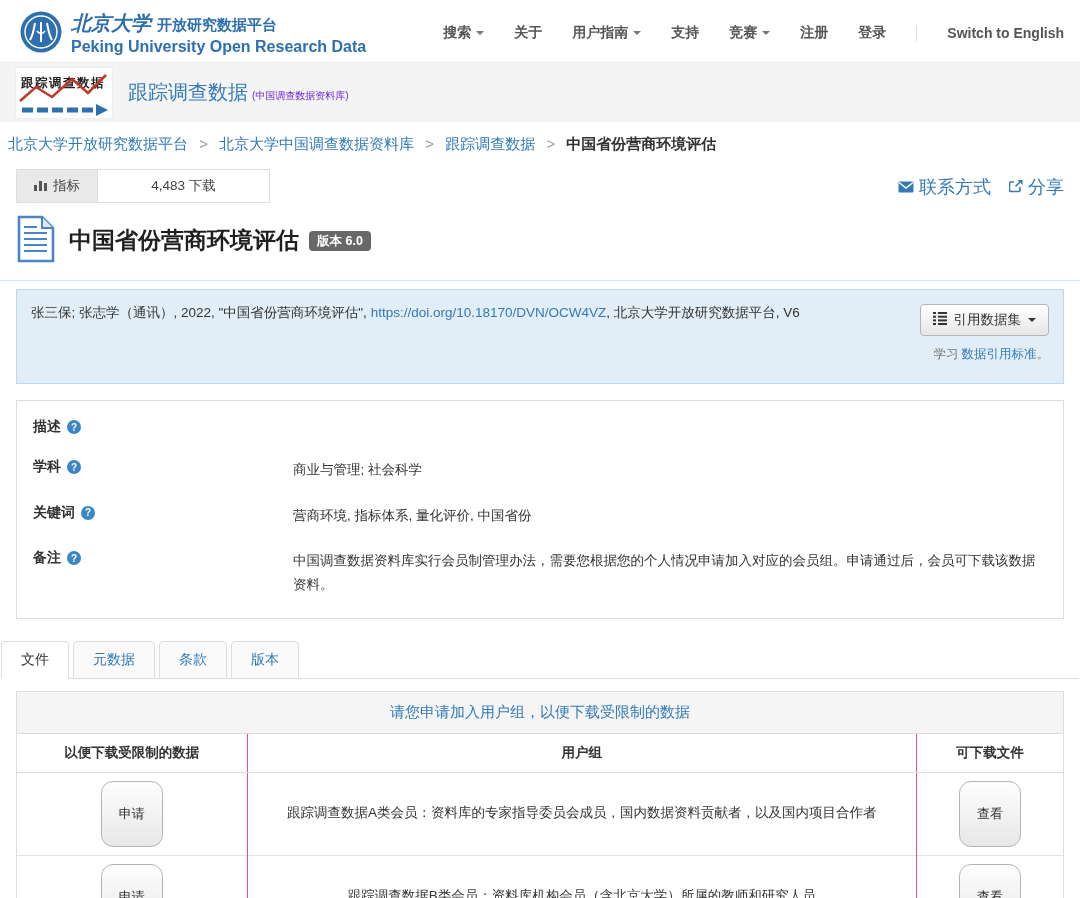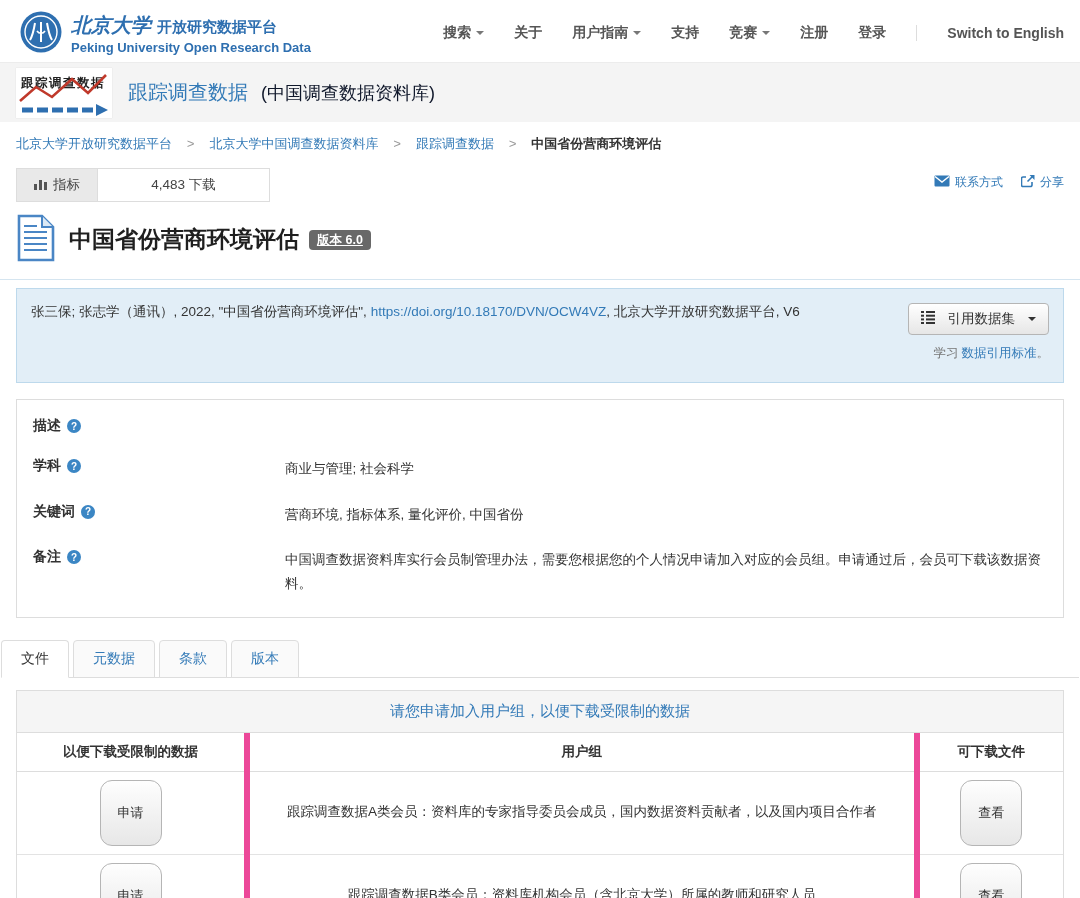--- a/index.html
+++ b/index.html
@@ -10,71 +10,71 @@
   }
   a { text-decoration: none; }
 
   
   .topbar { display:flex; justify-content:space-between; align-items:center;
             padding: 12px 16px 8px 20px; height: 62px; background:#fff; }
   .brand { display:flex; align-items:center; gap:9px; }
   .brand-text .cn-line { display:flex; align-items:baseline; gap:6px; color:#2e6fb0; }
   .cn-name { font-family:"DejaVu Serif", serif; font-style:italic; font-weight:bold; font-size:20px; }
   .cn-suffix { font-weight:bold; font-size:15px; }
-  .en-name { color:#2e6fb0; font-size:13px; font-weight:bold; margin-top:1px; }
+  .en-name { color:#2e6fb0; font-size:16px; font-weight:bold; margin-top:1px; }
   .nav { display:flex; align-items:center; gap:30px; color:#555; font-size:14px; }
   .nav-item { color:#555; cursor:pointer; display:inline-flex; align-items:center; gap:5px;font-weight:bold; }
   .caret { width:0; height:0; border-left:4px solid transparent; border-right:4px solid transparent;
            border-top:4px solid #777; display:inline-block; }
   .nav-divider { width:1px; height:16px; background:#ddd; }
 
   
   .banner { background:#f4f4f4; border-top:1px solid #ececec; padding:5px 16px;
             height:60px; display:flex; align-items:center; gap:16px; }
   .banner-logo { width:96px; height:50px; background:#fff; flex:0 0 auto; box-shadow:0 0 1px #ccc; }
   .banner-title { color:#337ab7; font-size:20px; }
-  .banner-sub { color:#0f172a; font-size:18px; margin-left:9px; }
-
-  
-  .breadcrumb { padding:13px 16px 9px; font-size:13px;font-family:Liberation Mono, monospace; }
+  .banner-sub { color:#6d28d9; font-size:10px; margin-left:0; }
+
+  
+  .breadcrumb { padding:13px 8px 9px; font-size:15px; }
   .breadcrumb a { color:#337ab7; }
   .crumb-sep { color:#999; margin:0 7px; }
   .crumb-current { color:#333; font-weight:bold; }
 
   
   .metrics-row { display:flex; justify-content:space-between; align-items:flex-start; padding:6px 16px 0; }
   .metrics-tabs { display:flex; border:1px solid #ddd; font-size:13.5px; }
   .metric-cell { padding:7px 0; text-align:center; }
   .metric-cell.indicator { background:#e9e9e9; width:80px; display:flex; align-items:center; justify-content:center; gap:6px; color:#444; cursor:pointer; }
   .metric-cell.downloads { background:#fff; width:172px; border-left:1px solid #ddd; color:#444; }
-  .page-actions { display:flex; gap:18px; padding-top:6px; font-size:12px; }
+  .page-actions { display:flex; gap:18px; padding-top:6px; font-size:18px; }
   .page-actions a { color:#337ab7; display:inline-flex; align-items:center; gap:5px; }
 
   
   .title-block { display:flex; align-items:center; gap:13px; padding:12px 16px 14px;
                  border-bottom:1px solid #d5e5f0; }
   .ds-title { font-size:23px; font-weight:bold; color:#1f1f1f; }
   .version-badge { background:#686868; color:#fff; font-size:12.5px; font-weight:bold;
-                   padding:3px 8px; border-radius:4px; margin-left:10px; vertical-align:3px;text-decoration:underline; }
+                   padding:3px 8px; border-radius:4px; margin-left:10px; vertical-align:3px; }
 
   
   .citation-box { margin:8px 16px 0; background:#e2eef7; border:1px solid #bdd9ec;
                   padding:12px 14px 20px; display:flex; justify-content:space-between; }
   .cit-text { width:820px; font-size:13.5px; line-height:1.7; color:#333; }
   .cit-text a { color:#337ab7; }
   .cit-actions { text-align:right; padding-top:2px; }
-  .btn { display:inline-flex; align-items:center; gap:13px; cursor:pointer;
+  .btn { display:inline-flex; align-items:center; gap:7px; cursor:pointer;
          background:linear-gradient(#ffffff,#e6e6e6); border:1px solid #b5b5b5;
          border-radius:4px; color:#333; font-size:13.5px; padding:6px 12px; }
   .learn-line { margin-top:10px; font-size:12.5px; color:#777;font-family:Liberation Serif, serif; }
   .learn-line a { color:#337ab7; }
 
   
   .meta-box { margin:16px 16px 0; border:1px solid #ddd; padding:6px 0 10px; }
-  .meta-row { display:flex; padding:11px 16px; }
+  .meta-row { display:flex; padding:11px 16px;gap:8px; }
   .meta-label { width:252px; flex:0 0 auto; font-weight:bold; color:#333; font-size:14px;
                 display:flex; align-items:flex-start; gap:6px; }
   .help-icon { width:14px; height:14px; border-radius:50%; background:#3b86c4; color:#fff;
                font-size:10px; font-weight:bold; display:inline-flex; align-items:center;
                justify-content:center; margin-top:2px; cursor:pointer; }
   .meta-value { flex:1; font-size:13.5px; line-height:1.75; color:#333; }
 
   
   .tabs { margin:22px 1px 0; display:flex; border-bottom:1px solid #ddd; }
   .tab { padding:9px 19px; font-size:14px; color:#337ab7; background:#fafafa;
@@ -84,21 +84,21 @@
 
   
   .table-box { margin:12px 16px 0; border:1px solid #ddd; }
   .table-banner { background:#f5f5f5; color:#337ab7; text-align:center; font-size:15px;
                   padding:11px 8px; border-bottom:1px solid #ddd; }
   table.groups { width:100%; border-collapse:collapse; font-size:13.5px; }
   .groups th { font-weight:bold; color:#333; padding:10px 8px; text-align:center;
                border-bottom:1px solid #ddd; }
   .groups td { padding:8px 10px; text-align:center; vertical-align:middle;
                border-top:1px solid #e3e3e3; line-height:1.55; }
-  .groups th + th, .groups td + td { border-left:6px solid #ec4899; }
+  .groups th + th, .groups td + td { border-left:1px solid #ec4899; }
   .col-apply { width:22%; } .col-view { width:14%; }
   .btn-sm { display:inline-block; cursor:pointer; background:linear-gradient(#fefefe,#e7e7e7);
             border:1px solid #b5b5b5; border-radius:12px; padding:22px 17px; font-size:13px; color:#333; }
 </style>
 </head>
 <body>
 
 <div class="topbar">
   <div class="brand">
     <span>

